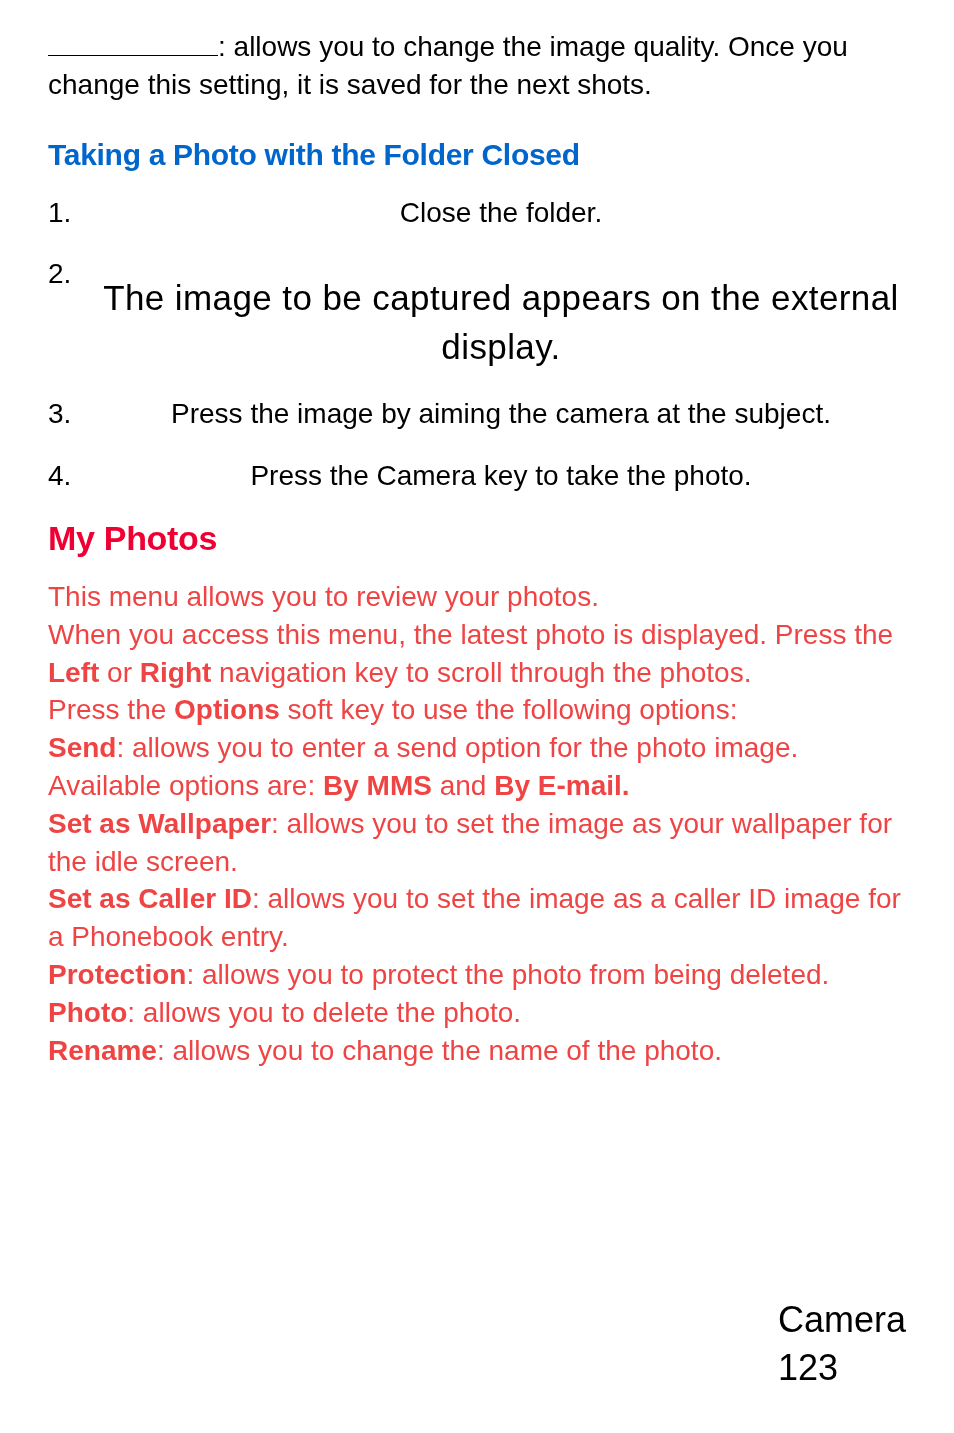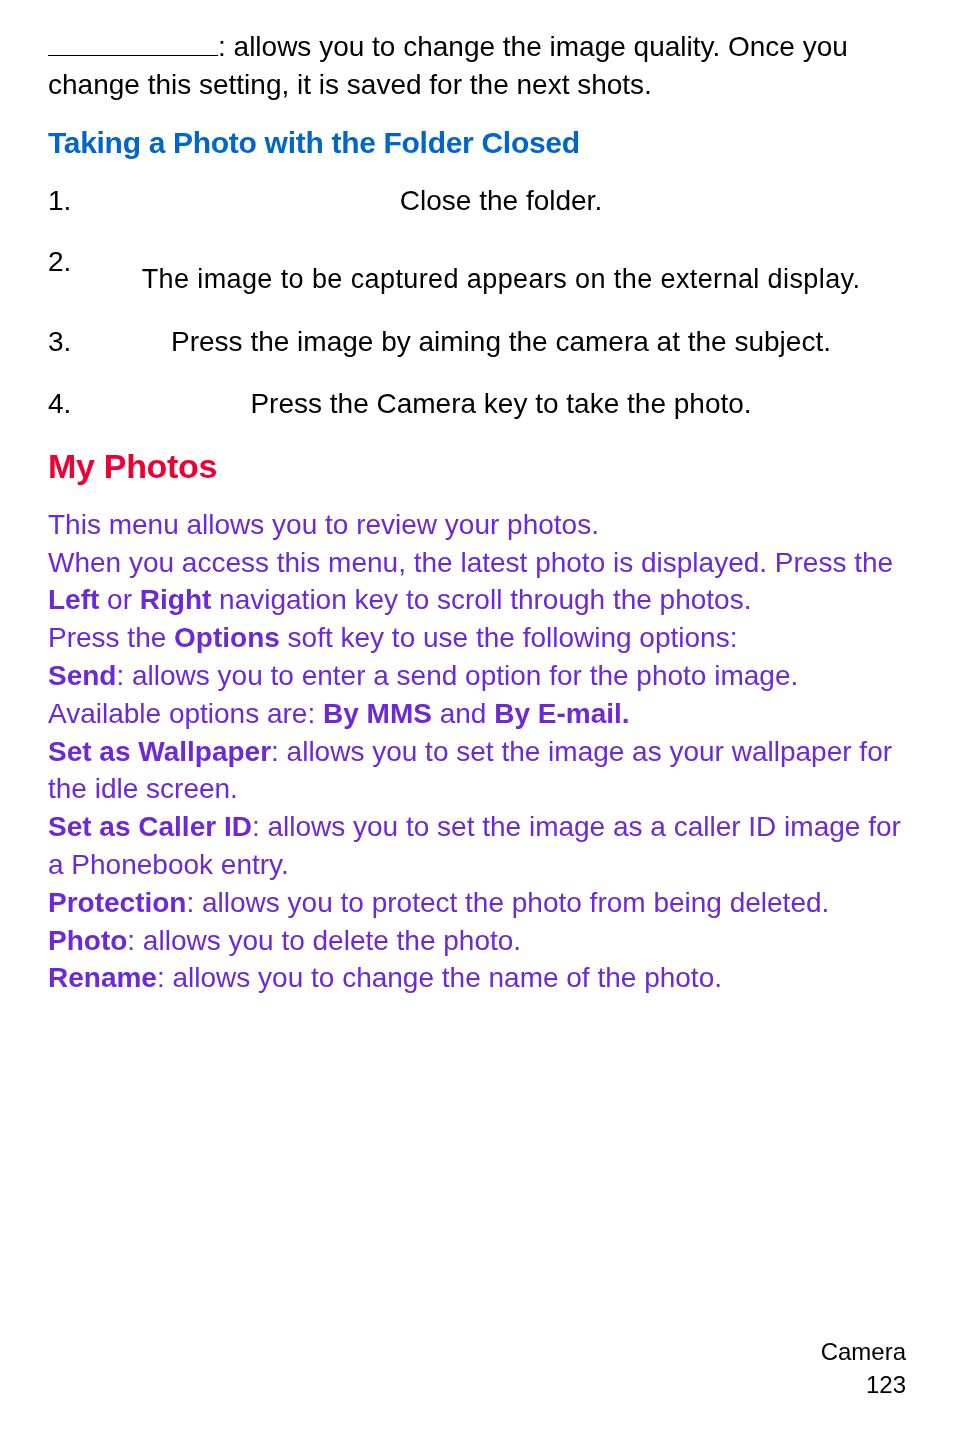--- a/index.html
+++ b/index.html
@@ -12,21 +12,21 @@
       height: 1433px;
       background: #ffffff;
       font-family: Arial, Helvetica, sans-serif;
       padding: 28px 48px 40px 48px;
       position: relative;
     }
     .body-text {
       font-size: 28px;
       line-height: 1.35;
       color: #000;
-      margin-bottom: 22px;
+      margin-bottom: 34px;
     }
     .underline-blank {
       display: inline-block;
       border-bottom: 1px solid #000;
       width: 170px;
       vertical-align: baseline;
     }
     .section-heading-blue {
       color: #0066cc;
       font-weight: bold;
@@ -55,42 +55,41 @@
     }
     .list-num {
       flex: 0 0 48px;
     }
     .list-content {
       flex: 1;
       text-align: center;
     }
     .sub-note {
       font-family: "Century Gothic", "Avant Garde", Arial, sans-serif;
-      font-size: 27px;
+      font-size: 35px;
       line-height: 1.4;
       margin-top: 18px;
       letter-spacing: 0.4px;
     }
     .option-block {
       font-size: 28px;
       line-height: 1.35;
-      color: #6d28d9;
+      color: #ef4444;
     }
     .option-block p {
       margin-bottom: 0;
     }
     .bold {
       font-weight: bold;
     }
     .footer {
       position: absolute;
-      bottom: 32px;
+      bottom: 40px;
       right: 48px;
-      text-align: right;
-      font-size: 24px;
+      font-size: 36px;
       line-height: 1.35;
     }
   </style>
 </head>
 <body>
 
 <p class="body-text">
   <span class="underline-blank"></span><span>: allows you to change the image quality. Once you change this setting, it is saved for the next shots.</span>
 </p>
 

